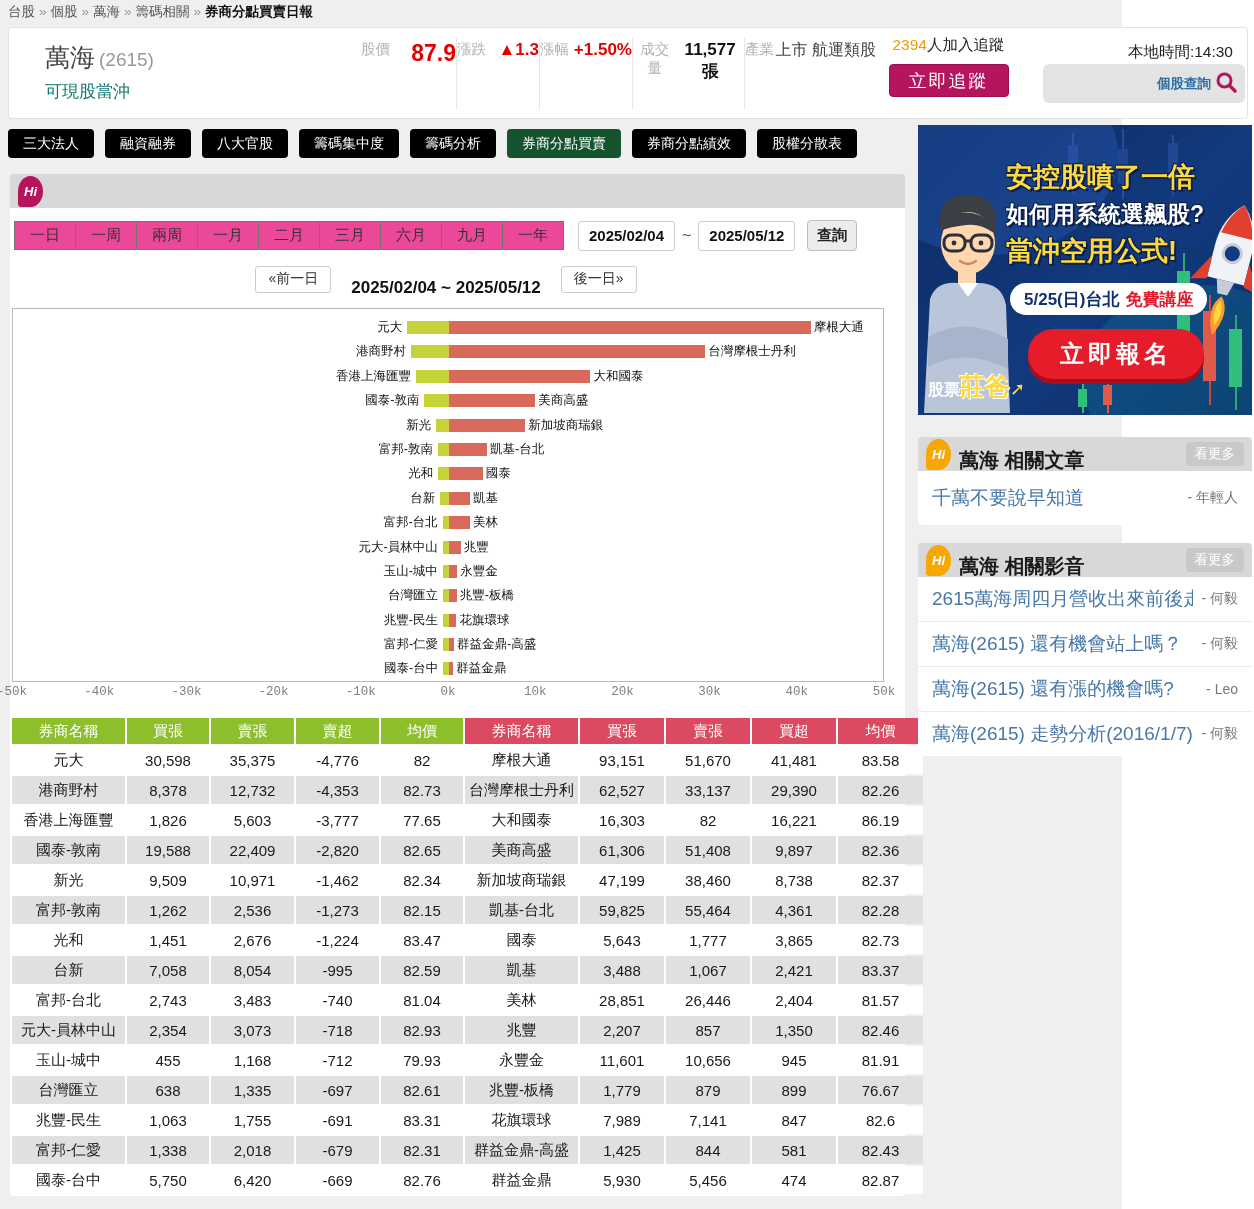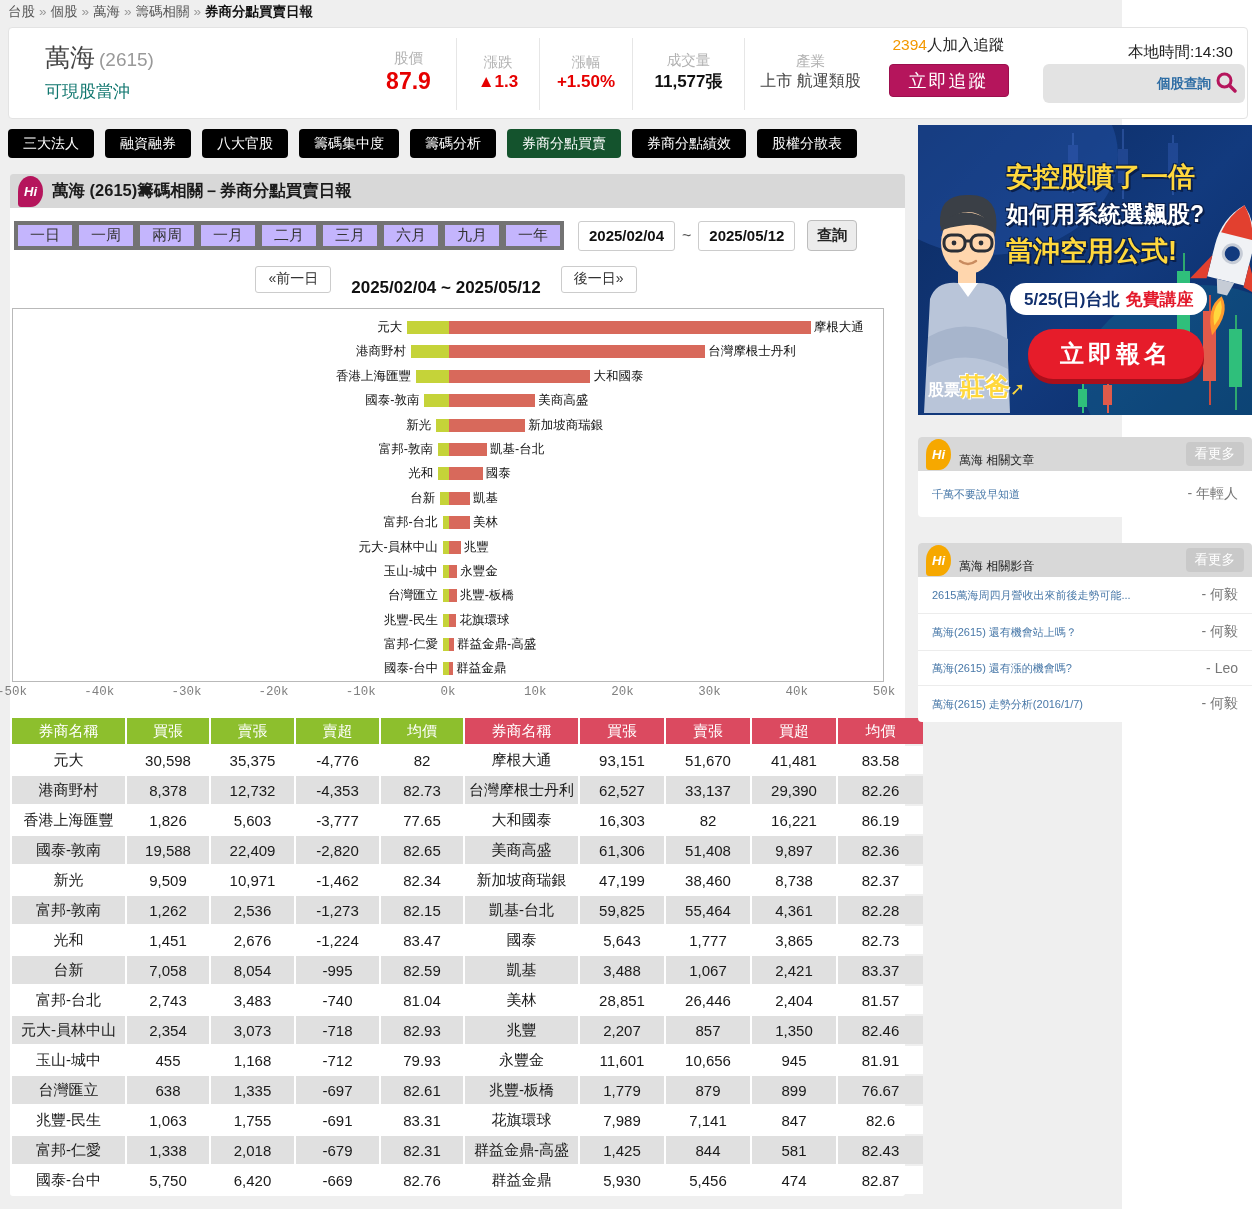--- a/index.html
+++ b/index.html
@@ -12,21 +12,21 @@
   .bc-link{color:#555;cursor:pointer;}
   .bc-sep{color:#999;margin:0 4px;}
   .bc-current{color:#111;font-weight:bold;}
 
   
   .header-panel{position:absolute;left:8px;top:27px;width:1240px;height:92px;background:#fff;border:1px solid #e3e3e3;border-radius:4px;}
   .stock-name{position:absolute;left:36px;top:13px;font-size:25px;color:#444;}
   .stock-code{font-size:19px;color:#999;margin-left:4px;}
   .daytrade{position:absolute;left:36px;top:52px;font-size:17px;color:#0f766e;}
   .stat-row{position:absolute;left:352px;top:10px;height:72px;display:flex;}
-  .stat{padding:2px 0;text-align:center;border-left:1px solid #e6e6e6;display:flex;flex-direction:column;justify-content:center;}
+  .stat{padding:2px 0;text-align:center;border-left:1px solid #e6e6e6;display:flex;flex-direction:row;justify-content:space-between;}
   .stat:first-child{border-left:none;}
   .stat .lab{font-size:14.5px;color:#b2b2b2;}
   .stat .val{font-size:17px;font-weight:bold;color:#111;padding-bottom:4px;}
   .stat-price .val{font-size:23px;color:#e60000;}
   .stat-red .val{color:#e60000;}
   .stat-industry .val{font-weight:normal;color:#444;font-size:16px;}
   .follow-area{position:absolute;left:872px;top:7px;width:135px;text-align:center;}
   .follow-count-line{font-size:15.5px;color:#222;}
   .follow-count{color:#f39800;}
   .follow-btn{margin-top:8px;width:120px;height:33px;background:#b5155c;border:1px solid #9c0f4e;border-radius:4px;color:#fff;font-size:18px;letter-spacing:2px;display:inline-flex;align-items:center;justify-content:center;cursor:pointer;}
@@ -40,21 +40,21 @@
   .tab.active{background:#14532d;}
 
   
   .main-panel{position:absolute;left:10px;top:174px;width:895px;height:1022px;background:#fff;border-radius:3px;}
   .section-bar{height:34px;background:#d8d8d8;border-radius:3px 3px 0 0;display:flex;align-items:center;padding-left:8px;}
   .hi-logo{width:25px;height:31px;border-radius:50% 50% 50% 12%;background:#b5155c;color:#fff;font-weight:bold;font-style:italic;font-size:13px;display:flex;align-items:center;justify-content:center;position:relative;}
   .hi-logo.orange{background:#f6a800;}
   .section-title{font-size:16.5px;font-weight:bold;color:#1a1a1a;margin-left:9px;}
 
   .period-row{margin:12px 0 0 4px;display:flex;align-items:center;}
-  .pbtn{width:62px;height:29px;background:#c4b5fd;border:4px solid #737373;font-size:15px;color:#333;display:flex;align-items:center;justify-content:center;margin-left:-1px;cursor:pointer;}
+  .pbtn{width:62px;height:29px;background:#ec4899;border:1px solid #737373;font-size:15px;color:#333;display:flex;align-items:center;justify-content:center;margin-left:-1px;cursor:pointer;}
   .pbtn:first-child{margin-left:0;}
   .date-box{width:97px;height:30px;border:1px solid #ccc;border-radius:3px;background:#fff;font-weight:bold;font-size:15px;color:#111;display:flex;align-items:center;justify-content:center;cursor:text;}
   .tilde{margin:0 7px;color:#555;}
   .query-btn{margin-left:12px;width:50px;height:31px;background:#ececec;border:1px solid #bdbdbd;border-radius:4px;font-size:15px;font-weight:bold;color:#222;display:flex;align-items:center;justify-content:center;cursor:pointer;}
   .date-box.first{margin-left:14px;}
 
   .nav-row{margin-top:9px;display:flex;align-items:center;justify-content:center;gap:20px;width:872px;}
   .navbtn{height:27px;padding:0 12px;border:1px solid #ccc;border-radius:3px;background:#fff;font-size:14px;color:#333;display:flex;align-items:center;cursor:pointer;}
   .range-text{font-size:17px;font-weight:bold;color:#111;margin-top:18px;}
 
@@ -93,25 +93,25 @@
   .ad-cta{position:absolute;left:110px;top:204px;width:176px;height:50px;background:#e61c2a;border-radius:26px;box-shadow:0 5px 0 #a90f1b;color:#fff;font-size:24px;font-weight:bold;letter-spacing:4px;display:flex;align-items:center;justify-content:center;cursor:pointer;}
   .ad-brand{position:absolute;left:10px;bottom:12px;white-space:nowrap;}
   .ad-brand .p{color:#fff;font-size:16px;font-weight:bold;}
   .ad-brand .n{color:#ffd83d;font-size:25px;font-weight:bold;text-shadow:1px 1px 0 #fff,-1px -1px 0 #fff;}
   .ad-brand .arrow{color:#ffd83d;font-size:18px;font-weight:bold;}
   .ad-avatar{position:absolute;left:2px;top:62px;}
   .ad-rocket{position:absolute;right:-12px;top:78px;transform:rotate(14deg);}
 
   .side-panel{position:absolute;left:918px;width:334px;background:#fff;border-radius:4px;}
   .side-head{height:34px;background:#d8d8d8;border-radius:4px 4px 0 0;display:flex;align-items:center;padding:0 8px;}
-  .side-title{font-size:12px;font-weight:normal;color:#1a1a1a;margin-left:8px;flex:1;margin-top:12px;}
+  .side-title{font-size:20px;font-weight:bold;color:#1a1a1a;margin-left:8px;flex:1;margin-top:12px;}
   .more-btn{background:#c9c9c9;color:#fff;font-size:13.5px;padding:3px 9px;border-radius:4px;cursor:pointer;}
   .side-item{display:flex;align-items:center;justify-content:space-between;padding:9px 14px;border-top:1px solid #ececec;}
   .side-item:first-child{border-top:none;}
-  .side-item .txt{color:#4878a8;font-size:11px;white-space:nowrap;overflow:hidden;cursor:pointer;}
+  .side-item .txt{color:#4878a8;font-size:19px;white-space:nowrap;overflow:hidden;cursor:pointer;}
   .side-item .auth{color:#777;font-size:14px;white-space:nowrap;margin-left:8px;}
   .articles-panel{top:437px;}
   .articles-panel .side-item{padding:14px 14px;}
   .videos-panel{top:543px;}
 </style>
 </head>
 <body>
 
 <div class="wrapper-bg"></div>
 
@@ -167,21 +167,20 @@
     <div class="tab">籌碼集中度</div>
     <div class="tab">籌碼分析</div>
     <div class="tab active">券商分點買賣</div>
     <div class="tab">券商分點績效</div>
     <div class="tab">股權分散表</div>
   </div>
 
 <div class="main-panel">
   <div class="section-bar">
     <div class="hi-logo">Hi</div>
-    <div class="section-title">萬海 (2615)籌碼相關－券商分點買賣日報</div>
   </div>
 
   <div class="period-row">
     <span style="display:flex;">
         <div class="pbtn">一日</div>
         <div class="pbtn">一周</div>
         <div class="pbtn">兩周</div>
         <div class="pbtn">一月</div>
         <div class="pbtn">二月</div>
         <div class="pbtn">三月</div>

